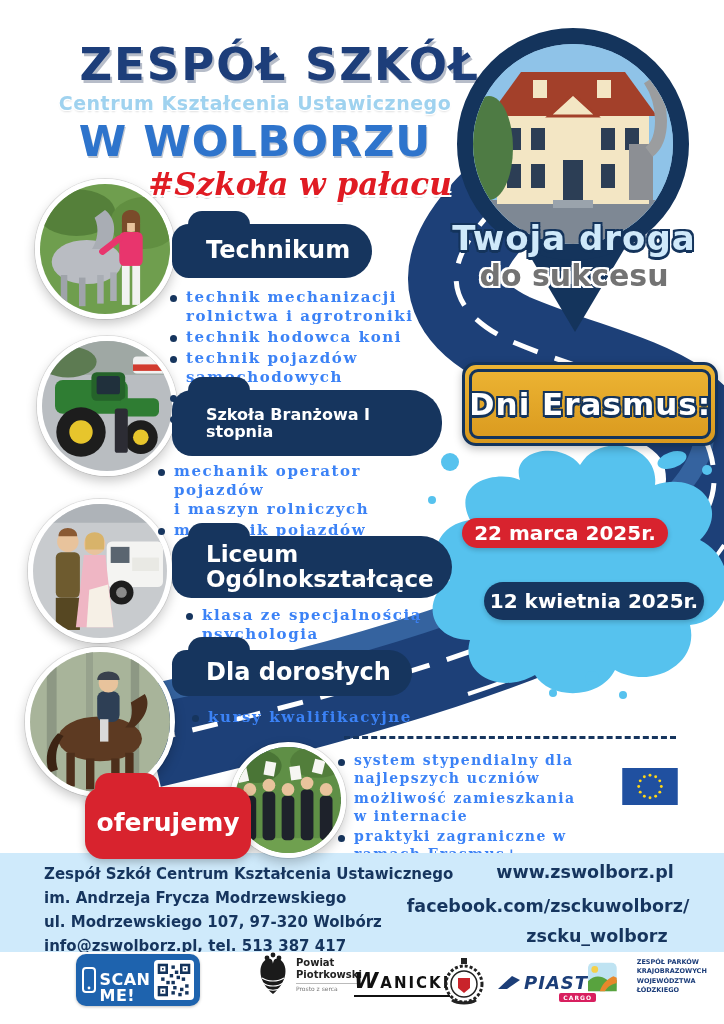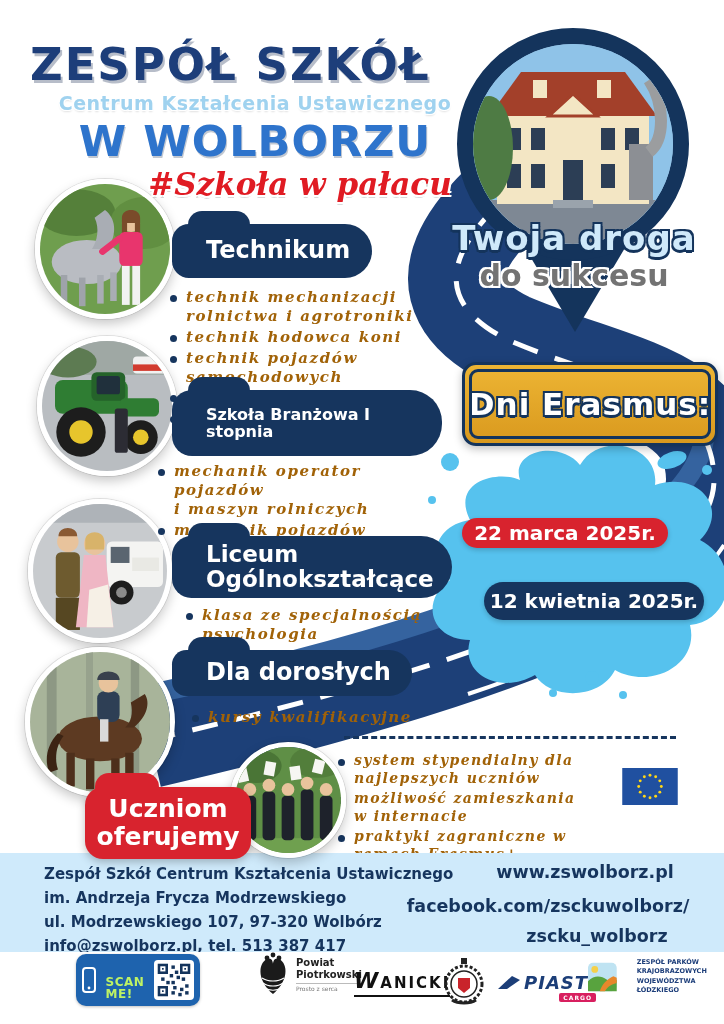--- a/index.html
+++ b/index.html
@@ -19,21 +19,21 @@
   .pin-circle svg{display:block;width:100%;height:100%;}
 
   .tagline1{position:absolute;left:428px;top:218px;width:292px;z-index:5;text-align:center;
     font-size:34px;font-weight:800;color:#cfe9fa;letter-spacing:1px;
     text-shadow:-2px -2px 0 #14345c,2px -2px 0 #14345c,-2px 2px 0 #14345c,2px 2px 0 #14345c,0 3px 0 #14345c;}
   .tagline2{position:absolute;left:428px;top:258px;width:292px;z-index:5;text-align:center;
     font-size:30px;font-weight:800;color:#737373;
     text-shadow:-2px -2px 0 #fff,2px -2px 0 #fff,-2px 2px 0 #fff,2px 2px 0 #fff;}
 
   
-  .h1{position:absolute;left:30px;top:38px;width:450px;z-index:5;text-align:left;
+  .h1{position:absolute;left:30px;top:38px;width:450px;z-index:5;text-align:right;
     font-size:45px;font-weight:800;letter-spacing:2px;color:#1d3e7a;
     text-shadow:2px 3px 0 rgba(15,38,77,.30);}
   .h2{position:absolute;left:40px;top:92px;width:430px;z-index:5;text-align:center;
     font-size:19px;font-weight:800;color:#9fd2ef;letter-spacing:.5px;
     text-shadow:-1px -1px 0 #fff,1px -1px 0 #fff,-1px 1px 0 #fff,1px 1px 0 #fff,0 2px 2px rgba(0,0,0,.12);}
   .h3{position:absolute;left:40px;top:116px;width:430px;z-index:5;text-align:center;
     font-size:43px;font-weight:800;letter-spacing:1px;color:#2e74cc;
     text-shadow:1px 2px 0 rgba(13,35,70,.25);}
   .hashtag{position:absolute;left:130px;top:166px;width:340px;z-index:5;text-align:center;
     font-family:"DejaVu Serif",serif;font-style:italic;font-weight:bold;font-size:31px;color:#e01b23;
@@ -55,22 +55,22 @@
     padding:6px 14px 6px 34px;box-sizing:border-box;line-height:1.08;}
   .sec::before{content:"";position:absolute;top:-13px;left:16px;width:62px;height:28px;
     background:#16355e;border-radius:14px 14px 0 0;z-index:-1;}
   .s0{left:172px;top:224px;width:200px;height:54px;font-size:24px;}
   .s1{left:172px;top:390px;width:270px;height:66px;font-size:16px;}
   .s2{left:172px;top:536px;width:280px;height:62px;font-size:23px;}
   .s3{left:172px;top:650px;width:240px;height:46px;font-size:24px;}
 
   
   ul.blist{position:absolute;z-index:5;margin:0;padding:0;list-style:none;
-    font-family:"DejaVu Serif",serif;font-style:italic;font-weight:bold;
-    color:#a16207;}
+    font-family:"DejaVu Serif",serif;font-weight:bold;
+    color:#3b82f6;}
   ul.blist li{position:relative;padding-left:18px;margin-bottom:2px;}
   ul.blist li::before{content:"";position:absolute;left:2px;top:7px;width:7px;height:7px;
     border-radius:50%;background:#16355e;}
   .l1{left:168px;top:288px;width:318px;font-size:15px;line-height:1.26;letter-spacing:1.6px;}
   .l2{left:156px;top:462px;width:290px;font-size:15px;line-height:1.26;letter-spacing:1.6px;}
   .l3{left:184px;top:606px;width:300px;font-size:15px;line-height:1.26;letter-spacing:1.6px;}
   .l4{left:190px;top:708px;width:330px;font-size:15px;line-height:1.26;letter-spacing:1.6px;}
   .l5{left:336px;top:752px;width:292px;font-size:14px;line-height:1.28;letter-spacing:1.4px;}
 
   .dash-sep{position:absolute;left:344px;top:736px;width:332px;z-index:5;
@@ -109,21 +109,21 @@
   .lnk{position:absolute;z-index:6;color:#16355e;font-weight:800;text-align:center;font-size:17.5px;}
   .lnk-www{left:470px;top:862px;width:230px;}
   .lnk-fb{left:378px;top:896px;width:340px;}
   .lnk-ig{left:492px;top:926px;width:210px;}
 
   
   .logos{position:absolute;left:0;top:952px;width:724px;height:72px;z-index:6;background:#fff;}
   .scanme{position:absolute;left:76px;top:2px;width:124px;height:52px;background:#1e63ae;
     border-radius:10px;display:flex;align-items:center;justify-content:space-between;
     padding:4px 6px;box-sizing:border-box;box-shadow:0 1px 3px rgba(0,0,0,.25);}
-  .scanme .txt{color:#bef264;font-weight:800;font-size:12px;line-height:1.02;letter-spacing:.5px;margin-top:16px;}
+  .scanme .txt{color:#ffffff;font-weight:800;font-size:16px;line-height:1.02;letter-spacing:.5px;margin-top:16px;}
   .qrbox{width:40px;height:40px;background:#fff;border-radius:4px;padding:2px;box-sizing:border-box;}
   .powiat{position:absolute;left:256px;top:0px;display:flex;align-items:center;gap:6px;}
   .powiat .t1{font-size:10px;font-weight:700;color:#222;line-height:1.2;}
   .powiat .t2{font-size:6px;color:#777;margin-top:2px;border-top:1px solid #bbb;padding-top:1px;}
   .wanicki{position:absolute;left:354px;top:16px;color:#111;font-weight:800;font-size:15px;
     letter-spacing:2px;border-bottom:2px solid #111;padding-bottom:2px;}
   .wanicki::first-letter{font-size:22px;font-style:italic;}
   .crest{position:absolute;left:442px;top:4px;}
   .piast{position:absolute;left:498px;top:20px;display:flex;align-items:center;gap:4px;}
   .piast .nm{font-size:18px;font-weight:800;font-style:italic;color:#1c3e78;letter-spacing:1px;}
@@ -341,21 +341,20 @@
     <span>Dni Erasmus:</span>
   </div>
   <div class="pill pill-red">
     <span>22 marca 2025r.</span>
   </div>
   <div class="pill pill-navy">
     <span>12 kwietnia 2025r.</span>
   </div>
 
   <div class="offer-badge">
-    <span>Uczniom</span>
     <span>oferujemy</span>
   </div>
   <div class="dash-sep"></div>
   <ul class="blist l5">
 
   <li>system stypendialny dla najlepszych&nbsp;uczniów</li>
       <li>możliwość zamieszkania w&nbsp;internacie</li>
       <li>praktyki zagraniczne w ramach Erasmus+</li>
     </ul>
 

